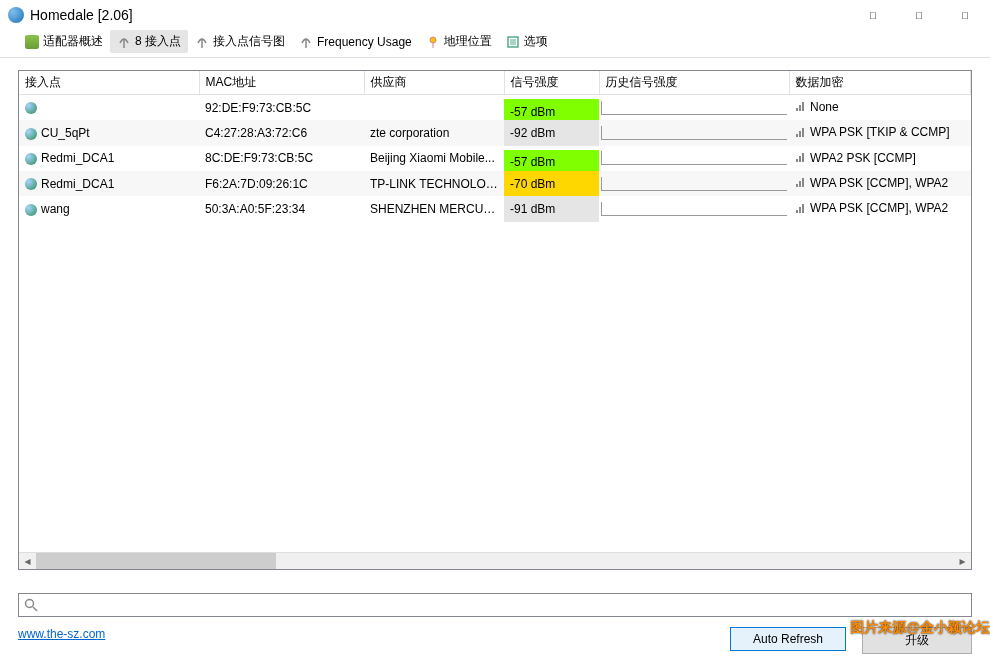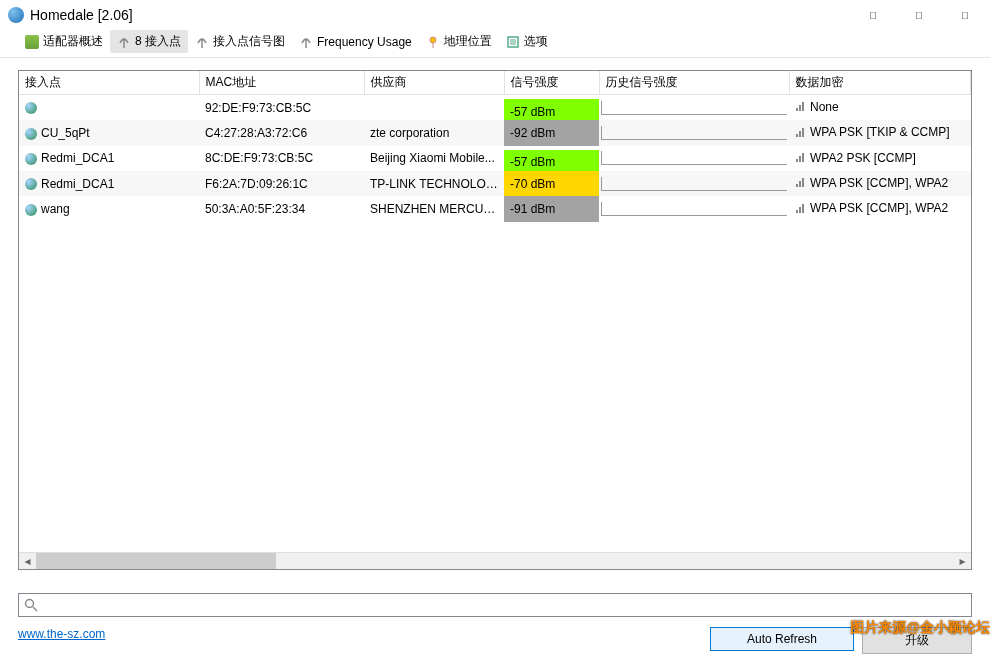--- a/index.html
+++ b/index.html
@@ -25,35 +25,35 @@
 th { text-align: left; font-weight: normal; padding: 3px 6px; border-right: 1px solid #e1e1e1; background: #fff; height: 22px; white-space: nowrap; overflow: hidden; }
 thead { border-bottom: 1px solid #e1e1e1; }
 td { padding: 5px 6px; height: 18px; white-space: nowrap; overflow: hidden; text-overflow: ellipsis; }
 tr.row:nth-child(even) { background: #f7f7f7; }
 tr.row { border: none; }
 .ap-icon { width: 12px; height: 12px; display: inline-block; vertical-align: middle; margin-right: 4px; border-radius: 50%; background: radial-gradient(circle at 30% 30%, #a5d6ff, #2e8b57); position: relative; }
 .sig-cell { padding: 0; }
 .sig-bar { padding: 1px 6px; height: 100%; display: flex; align-items: center; }
 .sig-green { background: #7fff00; margin-top: 8px; }
 .sig-yellow { background: #ffd700; }
-.sig-red { background: #a3a3a3; }
+.sig-red { background: #e5e5e5; }
 .hist-cell { padding: 1px 2px; }
 .hist-box { border-left: 1px solid #999; border-bottom: 1px solid #999; height: 14px; width: 100%; }
 .enc-icon { display:inline-block; vertical-align: middle; margin-right: 3px; }
 .hscroll { height: 17px; background: #f0f0f0; display: flex; align-items: center; border-top: 1px solid #ddd; }
 .hscroll-arrow { width: 17px; height: 17px; display:flex; align-items:center; justify-content:center; cursor:pointer; color:#666; }
 .hscroll-track { flex:1; height:17px; position:relative; }
 .hscroll-thumb { position:absolute; left:0; top:0; height:17px; width:240px; background:#cdcdcd; }
 .search-box { margin-top: 8px; border: 1px solid #828790; height: 24px; display: flex; align-items: center; padding: 0 4px; }
 .search-icon { width: 16px; height: 16px; }
 .search-input { flex:1; border:none; outline:none; font-size:12px; padding:0 4px; background:transparent; }
 .footer { height: 40px; display: flex; align-items: flex-start; padding: 0 18px; }
 .link { color: #0066cc; text-decoration: underline; cursor: pointer; }
 .footer-sp { flex:1; }
-.btn { padding: 4px 36px; border: 1px solid #adadad; background: #e1e1e1; cursor:pointer; font-size:12px; margin-left:8px; min-width: 110px; }
+.btn { padding: 4px 22px; border: 1px solid #adadad; background: #e1e1e1; cursor:pointer; font-size:12px; margin-left:16px; min-width: 110px; }
 .btn.primary { border: 1px solid #0078d7; background: #e5f1fb; }
 .watermark { position:absolute; right:0; bottom:30px; font-size:14px; font-weight:bold; color:#ff8c00; text-shadow: 0 0 2px #000; pointer-events:none;margin-left:12px; }
 .col-ap { width: 180px; }
 .col-mac { width: 165px; }
 .col-vendor { width: 140px; }
 .col-sig { width: 95px; }
 .col-hist { width: 190px; }
 .col-enc { width: auto; }
 </style>
 </head>

